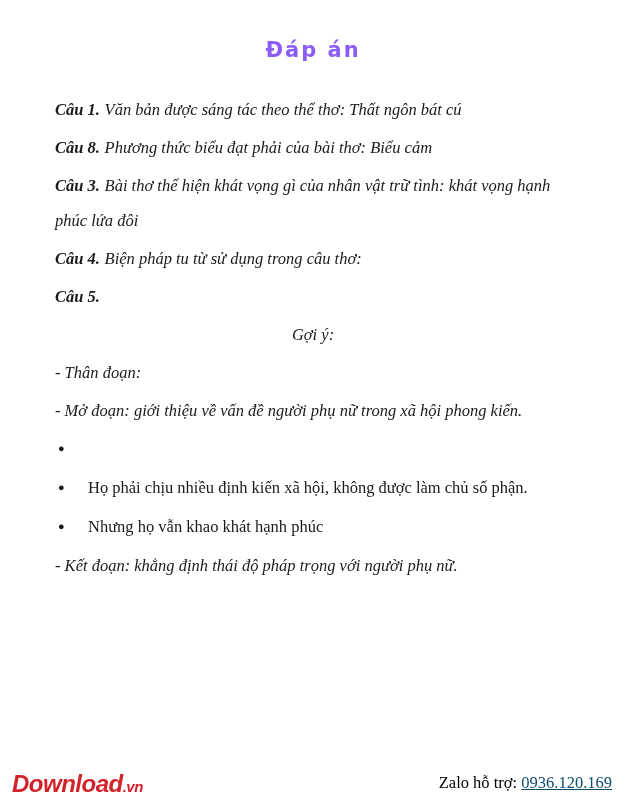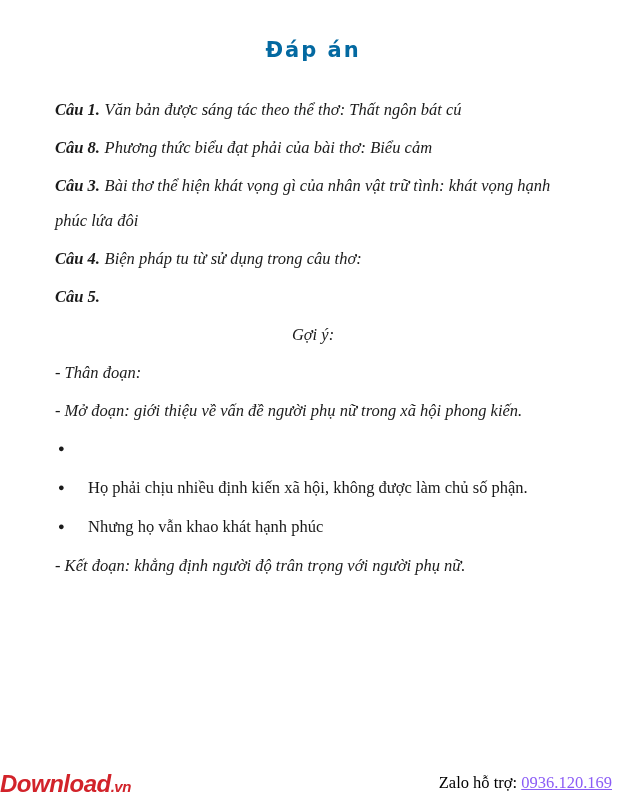--- a/index.html
+++ b/index.html
@@ -43,21 +43,21 @@
   .bullet-dot {
     width: 33px;
     flex: 0 0 33px;
     font-size: 11px;
     line-height: 35px;
     text-align: left;
     padding-left: 3px;
   }
   .footer {
     position: absolute;
-    left: 0;
+    left: 12px;
     right: 13px;
     bottom: 16px;
     display: flex;
     justify-content: space-between;
     align-items: flex-end;
     text-align: center;
   }
   .logo {
     font-family: "Liberation Sans", sans-serif;
     font-weight: bold;
@@ -75,21 +75,21 @@
   }
   .support a {
     text-decoration: underline;
   }
 </style>
 </head>
 <body>
 
 <div class="content">
 
-  <h1 class="doc-title" style="color: #0369a1;">Đáp án</h1>
+  <h1 class="doc-title" style="color: #8b5cf6;">Đáp án</h1>
 
   <p class="para"><span class="q-label">Câu 1.</span><span>Văn bản được sáng tác theo thể thơ: Thất ngôn bát cú</span></p>
 
   <p class="para"><span class="q-label">Câu 8.</span><span>Phương thức biểu đạt phải của bài thơ: Biểu cảm</span></p>
 
   <p class="para"><span class="q-label">Câu 3.</span><span>Bài thơ thể hiện khát vọng gì của nhân vật trữ tình: khát vọng hạnh phúc lứa đôi</span></p>
 
   <p class="para"><span class="q-label">Câu 4.</span><span>Biện pháp tu từ sử dụng trong câu thơ:</span></p>
 
 
@@ -109,24 +109,24 @@
   <div class="bullet-row">
     <span class="bullet-dot">●</span>
     <span>Họ phải chịu nhiều định kiến xã hội, không được làm chủ số phận.</span>
   </div>
 
   <div class="bullet-row">
     <span class="bullet-dot">●</span>
     <span>Nhưng họ vẫn khao khát hạnh phúc</span>
   </div>
 
-  <p class="para">- Kết đoạn: khẳng định người độ trân trọng với người phụ nữ.</p>
+  <p class="para">- Kết đoạn: khẳng định thái độ pháp trọng với người phụ nữ.</p>
 
 </div>
 
 <div class="footer">
   <div class="logo" style="color: rgb(210, 35, 42);">
     <span class="logo-main">Download</span><span class="logo-suffix">.vn</span>
   </div>
   <div class="support">
-    <span>Zalo hỗ trợ: </span><a href="#" style="color: #8b5cf6;">0936.120.169</a>
+    <span>Zalo hỗ trợ: </span><a href="#" style="color: #0c4a6e;">0936.120.169</a>
   </div>
 </div>
 
 </body></html>

